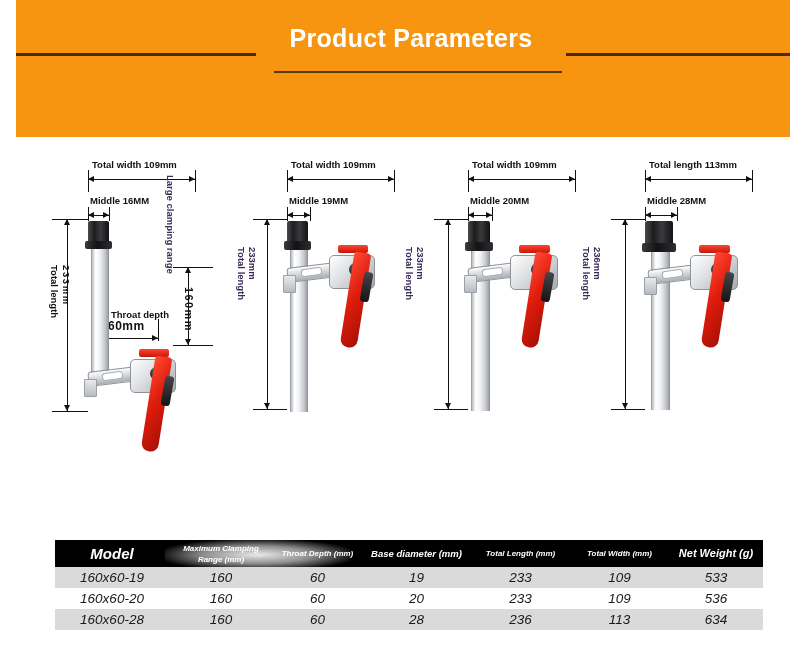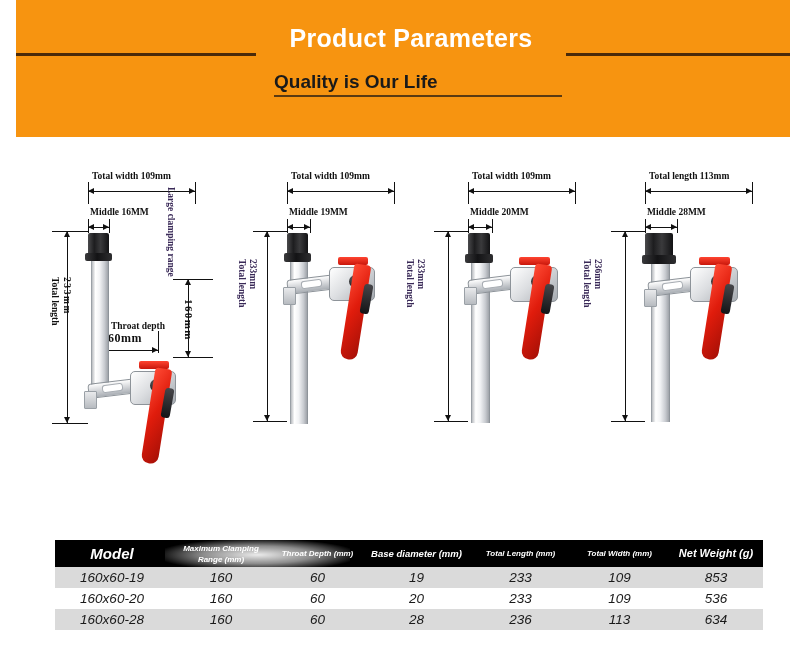--- a/index.html
+++ b/index.html
@@ -57,21 +57,21 @@
     white-space:nowrap;
     font-weight:normal;
   }
 
   
   .diagrams{
     position:absolute;left:0;top:137px;width:790px;height:368px;
     background:#ffffff;
   }
   .panel{
-    position:absolute;top:12px;height:368px;font-family:Liberation Serif, serif;
+    position:absolute;top:0;height:368px;
   }
   .p1{left:30px;width:205px;}
   .p2{left:237px;width:172px;}
   .p3{left:412px;width:178px;}
   .p4{left:596px;width:190px;}
 
   
   .dim{
     position:absolute;
     color:#3a2a58;
@@ -215,21 +215,20 @@
   }
 </style>
 </head>
 <body>
 
 <div class="banner">
   <div class="rule-left"></div>
   <div class="rule-right"></div>
   <div class="banner-title">Product Parameters</div>
   <div class="sub-wrap">
-    <div class="sub-title">Quality is Our Life</div>
     <div class="sub-rule"></div>
   </div>
 </div>
 
 <div class="diagrams">
 
   <div class="panel p1">
 
     <div class="dim dim-blk" style="left:62px;top:22px;">Total width 109mm</div>
     <div class="tick" style="left:58px;top:33px;height:22px;"></div>
@@ -406,21 +405,21 @@
       </tr>
     </thead>
     <tbody>
       <tr class="alt">
         <td>160x60-19</td>
         <td>160</td>
         <td>60</td>
         <td>19</td>
         <td>233</td>
         <td>109</td>
-        <td>853</td>
+        <td>533</td>
       </tr>
       <tr class="plain">
         <td>160x60-20</td>
         <td>160</td>
         <td>60</td>
         <td>20</td>
         <td>233</td>
         <td>109</td>
         <td>536</td>
       </tr>

